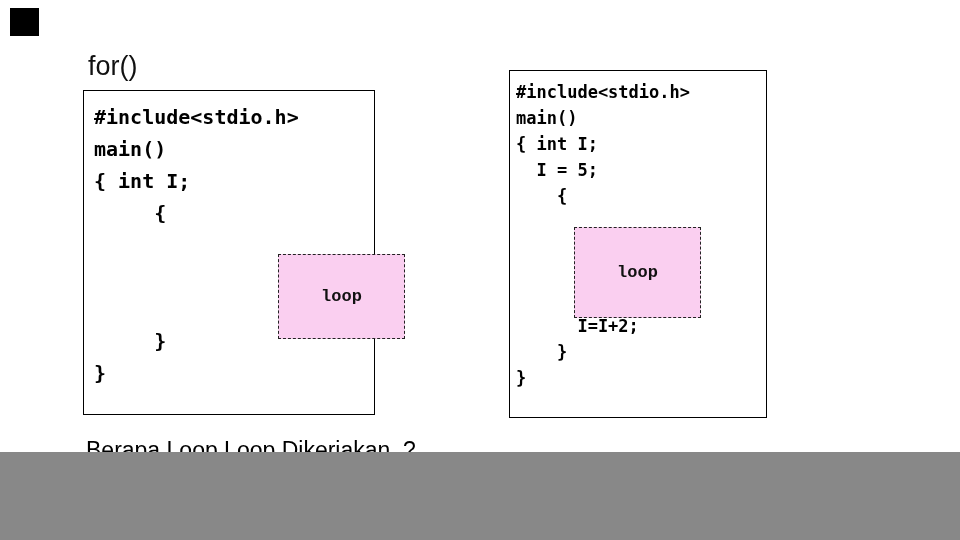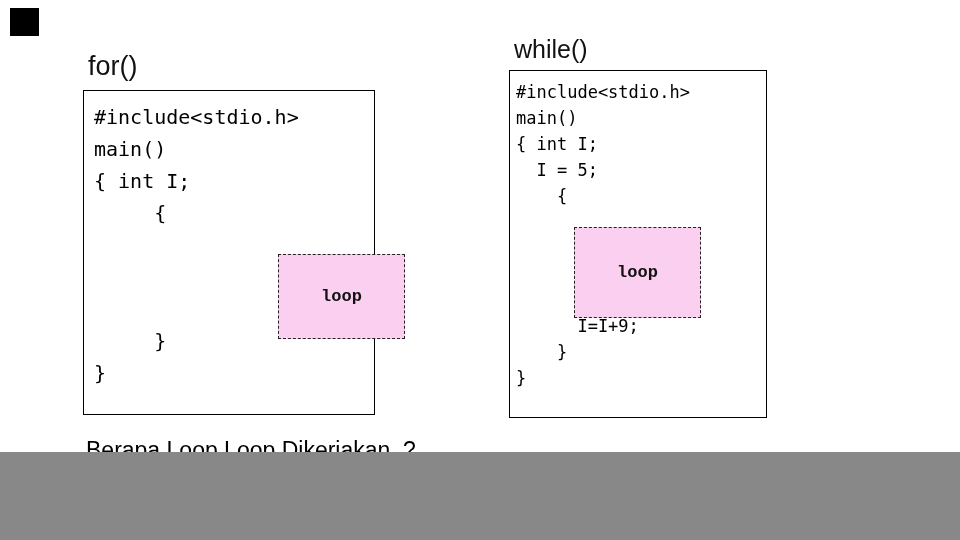--- a/index.html
+++ b/index.html
@@ -27,21 +27,21 @@
     white-space: pre;
   }
   .heading-left  { left: 88px;  top: 50px; font-size: 27px; line-height: 32px; }
   .heading-right { left: 514px; top: 34px; font-size: 25px; line-height: 30px; }
 
   .codebox {
     position: absolute;
     background: #ffffff;
     border: 1.5px solid #000000;
     font-family: "DejaVu Sans Mono", "Liberation Mono", monospace;
-    font-weight: normal;
+    font-weight: bold;
     color: #000000;
     z-index: 1;
   }
   .codebox-left {
     left: 83px; top: 90px;
     width: 292px; height: 325px;
     padding: 10px 0 0 10px;
     font-size: 20px;
   }
   .codebox-left .code-line { height: 32px; line-height: 32px; }
@@ -103,33 +103,32 @@
     <div class="code-line">     }</div>
     <div class="code-line">}</div>
   </div>
 
   <div class="loopbox loopbox-left" style="background: rgb(250, 207, 240); border-color: rgb(34, 34, 34);">
     <span>loop</span>
   </div>
 
   <div class="question">Berapa Loop Loop Dikerjakan  ?</div>
 
-  <div class="heading heading-right">while()</div>
 
   <div class="codebox codebox-right">
     <div class="code-line">#include&lt;stdio.h&gt;</div>
     <div class="code-line">main()</div>
     <div class="code-line">{ int I;</div>
     <div class="code-line">  I = 5;</div>
     <div class="code-line">    {</div>
     <div class="code-line"></div>
     <div class="code-line"></div>
     <div class="code-line"></div>
     <div class="code-line"></div>
-    <div class="code-line">      I=I+9;</div>
+    <div class="code-line">      I=I+2;</div>
     <div class="code-line">    }</div>
     <div class="code-line">}</div>
   </div>
 
   <div class="loopbox loopbox-right" style="background: rgb(250, 207, 240); border-color: rgb(34, 34, 34);">
     <span>loop</span>
   </div>
 
   <div class="footer-strip footer-pale" style="background: rgb(233, 246, 251);"></div>
   <div class="footer-strip footer-cyan" style="background: rgb(41, 171, 226);"></div>

